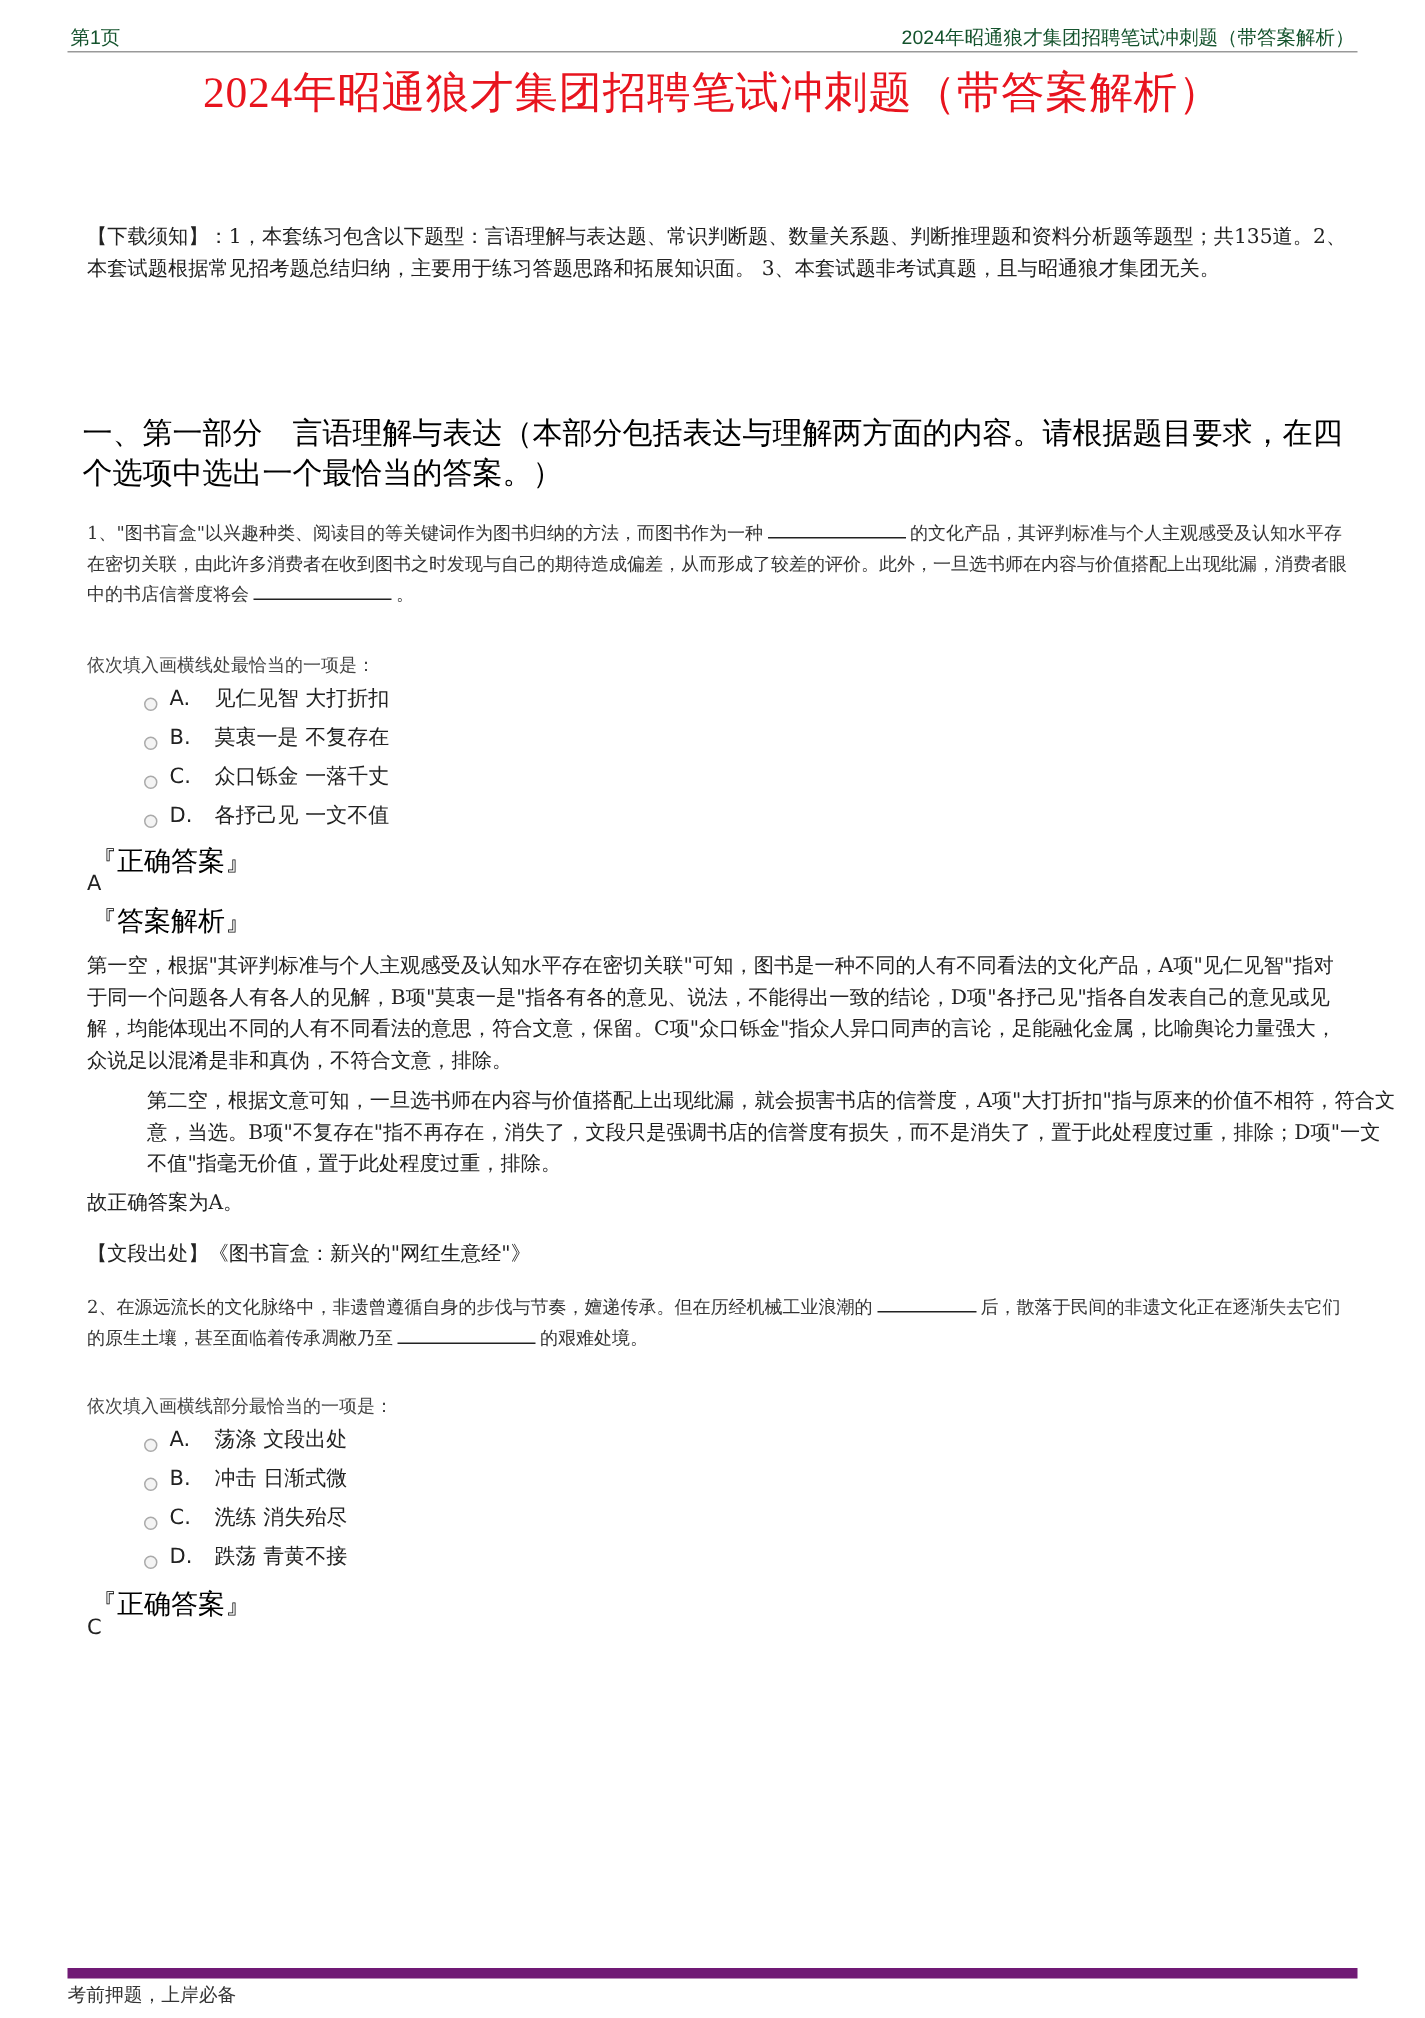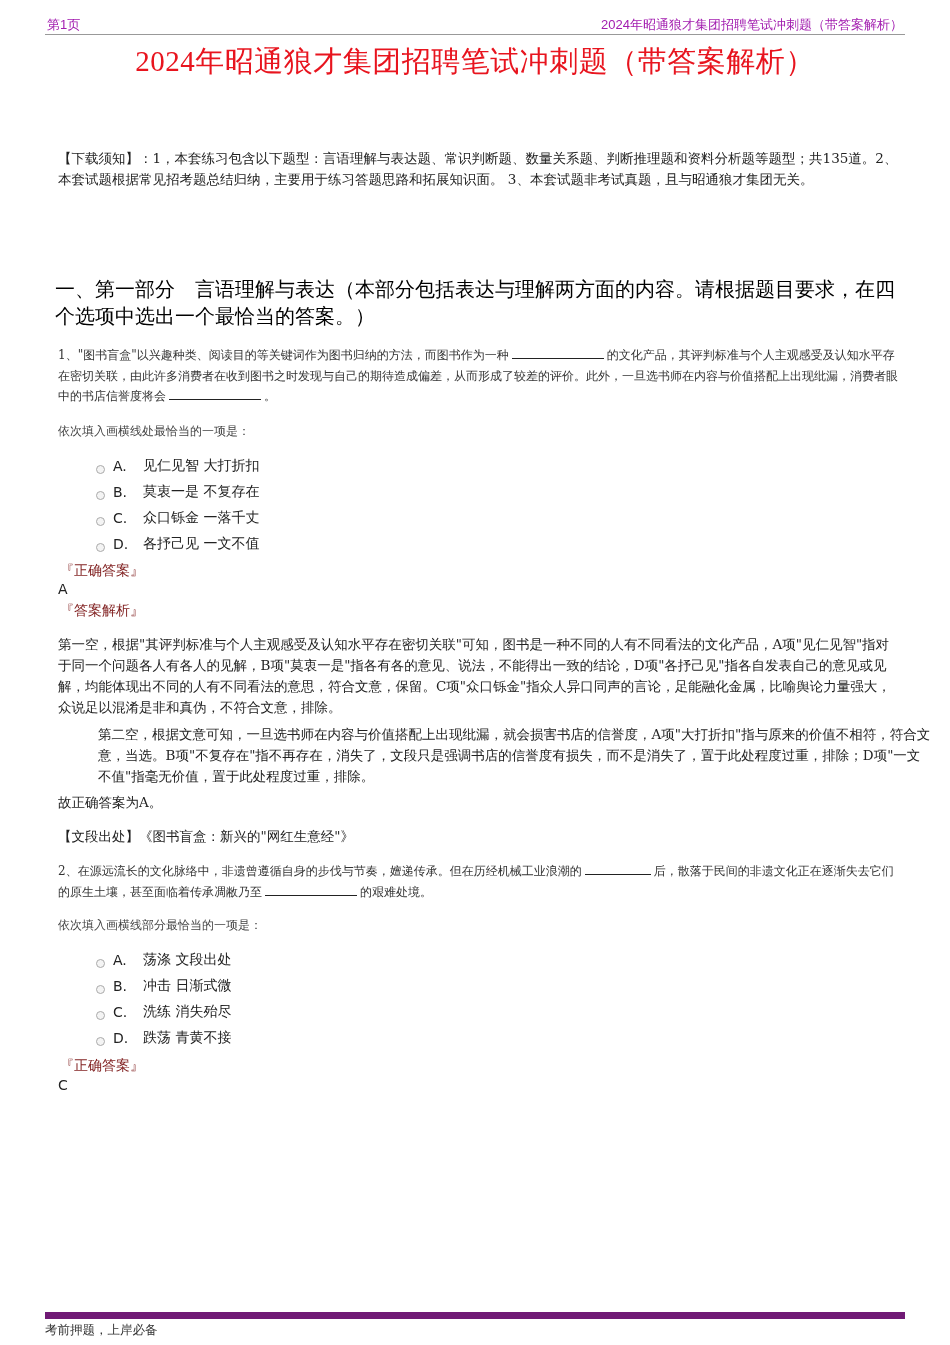--- a/index.html
+++ b/index.html
@@ -1,37 +1,37 @@
 <!DOCTYPE html>
 <html><head>
 <meta charset="utf-8">
 <style>
   html, body { margin: 0; padding: 0; background: #ffffff; }
   body { width: 950px; height: 1345px; position: relative; overflow: hidden;
          font-family: "DejaVu Serif", "Liberation Serif", serif; color: #222; }
   .page-header { position: absolute; left: 45px; right: 45px; top: 14px; height: 20px;
-                 border-bottom: 1px solid #999; font-size: 13px; color: #a21caf;
+                 border-bottom: 1px solid #999; font-size: 13px; color: #14532d;
                  font-family: "Liberation Sans", sans-serif; }
   .page-header .left { position: absolute; left: 2px; top: 2px; }
   .page-header .right { position: absolute; right: 2px; top: 2px; }
   .doc-title { position: absolute; left: 0; right: 0; top: 42px; text-align: center;
                color: #e8141e; font-size: 29px; font-family: "Liberation Serif", serif; letter-spacing: 0.5px; }
   .notice { position: absolute; left: 58px; width: 840px; top: 148px; font-size: 13.5px; line-height: 21px; color: #222; }
   .section-head { position: absolute; left: 55px; width: 845px; top: 276px; font-size: 20px; line-height: 27px;
                   color: #000000; font-family: Liberation Serif, serif; }
   .qtext { position: absolute; left: 58px; width: 845px; font-size: 12px; line-height: 20.5px; color: #333; }
   .blank { display: inline-block; border-bottom: 1px solid #222; vertical-align: baseline; height: 12px; margin: 0 3px; }
-  .prompt { position: absolute; left: 58px; font-size: 12px; color: #444; }
+  .prompt { position: absolute; left: 58px; font-size: 12px; color: #444; margin-top: 12px; }
   .options { position: absolute; left: 96px; }
   .option { display: flex; align-items: center; height: 26px; font-size: 14px; color: #222; }
   .radio { width: 9px; height: 9px; border-radius: 50%; border: 1px solid #aaa; background: #f4f4f4;
            margin-right: 8px; margin-top: 6px; box-sizing: border-box; }
   .opt-letter { font-family: "DejaVu Sans", sans-serif; width: 30px; }
   .opt-text { font-size: 14px; }
-  .label-bracket { position: absolute; left: 60px; font-size: 14px; color: #7f1d1d; }
+  .label-bracket { position: absolute; left: 60px; font-size: 18px; color: #000000; }
   .answer-val { position: absolute; left: 58px; font-size: 14px; font-family: "DejaVu Sans", sans-serif; color: #222; }
   .para { position: absolute; left: 58px; width: 835px; font-size: 13.5px; line-height: 21px; color: #222; }
   .page-footer { position: absolute; left: 45px; right: 45px; top: 1312px; border-top: 7px solid #701a75;
                  font-size: 12.5px; color: #333; font-family: "Liberation Sans", sans-serif; height: 22px; }
   .page-footer .left { position: absolute; left: 0; top: 3px; }
   .page-footer .right { position: absolute; right: 0; top: 19px; margin-top: 32px; }
 </style>
 </head>
 <body>
 

